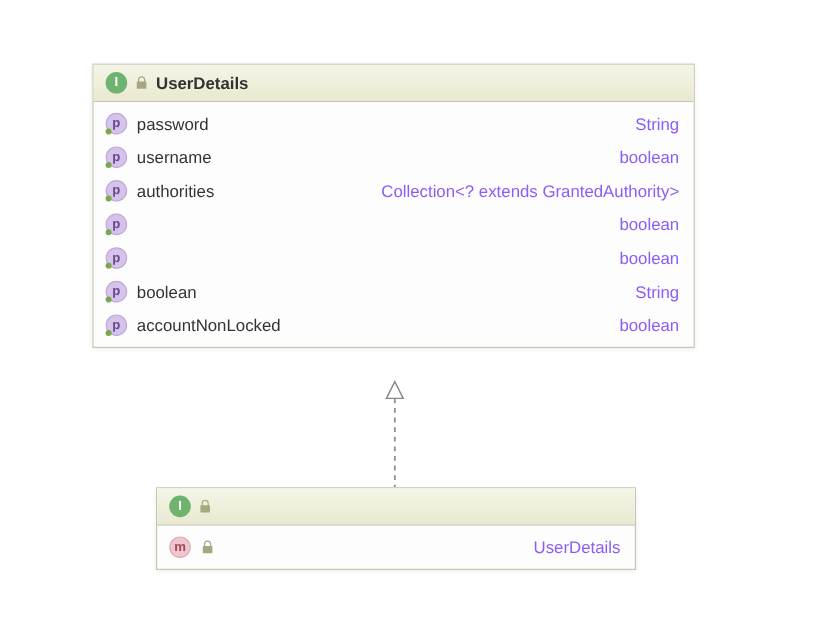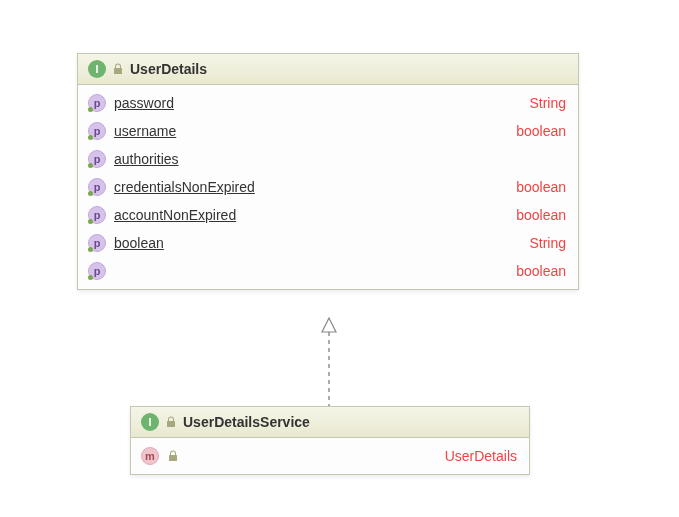--- a/index.html
+++ b/index.html
@@ -33,26 +33,25 @@
     padding: 4px 0;
   }
   .member-row {
     display: flex;
     align-items: center;
     padding: 5px 12px 5px 10px;
     gap: 8px;
   }
   .member-name {
     flex: 0 0 auto;
-    text-decoration: underline;
   }
   .member-type {
     flex: 1 1 auto;
     text-align: right;
-    color: #ef4444;
+    color: #8b5cf6;
   }
   .icon-circle {
     width: 18px;
     height: 18px;
     border-radius: 50%;
     display: inline-flex;
     align-items: center;
     justify-content: center;
     font-size: 11px;
     font-weight: bold;
@@ -125,55 +124,54 @@
       <span class="member-type">String</span>
     </div>
     <div class="member-row">
       <span class="icon-circle icon-property">p</span>
       <span class="member-name">username</span>
       <span class="member-type">boolean</span>
     </div>
     <div class="member-row">
       <span class="icon-circle icon-property">p</span>
       <span class="member-name">authorities</span>
+      <span class="member-type">Collection&lt;? extends GrantedAuthority&gt;</span>
     </div>
     <div class="member-row">
       <span class="icon-circle icon-property">p</span>
-      <span class="member-name">credentialsNonExpired</span>
       <span class="member-type">boolean</span>
     </div>
     <div class="member-row">
       <span class="icon-circle icon-property">p</span>
-      <span class="member-name">accountNonExpired</span>
       <span class="member-type">boolean</span>
     </div>
     <div class="member-row">
       <span class="icon-circle icon-property">p</span>
       <span class="member-name">boolean</span>
       <span class="member-type">String</span>
     </div>
     <div class="member-row">
       <span class="icon-circle icon-property">p</span>
+      <span class="member-name">accountNonLocked</span>
       <span class="member-type">boolean</span>
     </div>
   </div>
 </div>
 
 <svg class="connector" viewBox="0 0 6 88" overflow="visible">
   <line x1="3" y1="14" x2="3" y2="88" stroke="#888" stroke-width="1.4" stroke-dasharray="4,4"></line>
   <polygon points="3,0 -4,14 10,14" fill="#fff" stroke="#888" stroke-width="1.2"></polygon>
 </svg>
 
 <div id="box2" class="class-box">
   <div class="class-header">
     <span class="icon-circle icon-interface">I</span>
     <svg class="icon-lock" viewBox="0 0 12 12">
         <path d="M3 5V3.5a3 3 0 0 1 6 0V5h.5a.5.5 0 0 1 .5.5v5a.5.5 0 0 1-.5.5h-7a.5.5 0 0 1-.5-.5v-5A.5.5 0 0 1 2.5 5H3zm1 0h4V3.5a2 2 0 0 0-4 0V5z" fill="#a8a880"></path>
       </svg>
-    <span>UserDetailsService</span>
   </div>
   <div class="class-body">
     <div class="member-row">
       <span class="icon-circle icon-method">m</span>
       <svg class="icon-lock" viewBox="0 0 12 12">
           <path d="M3 5V3.5a3 3 0 0 1 6 0V5h.5a.5.5 0 0 1 .5.5v5a.5.5 0 0 1-.5.5h-7a.5.5 0 0 1-.5-.5v-5A.5.5 0 0 1 2.5 5H3zm1 0h4V3.5a2 2 0 0 0-4 0V5z" fill="#a8a880"></path>
         </svg>
       <span class="member-type">UserDetails</span>
     </div>
   </div>

